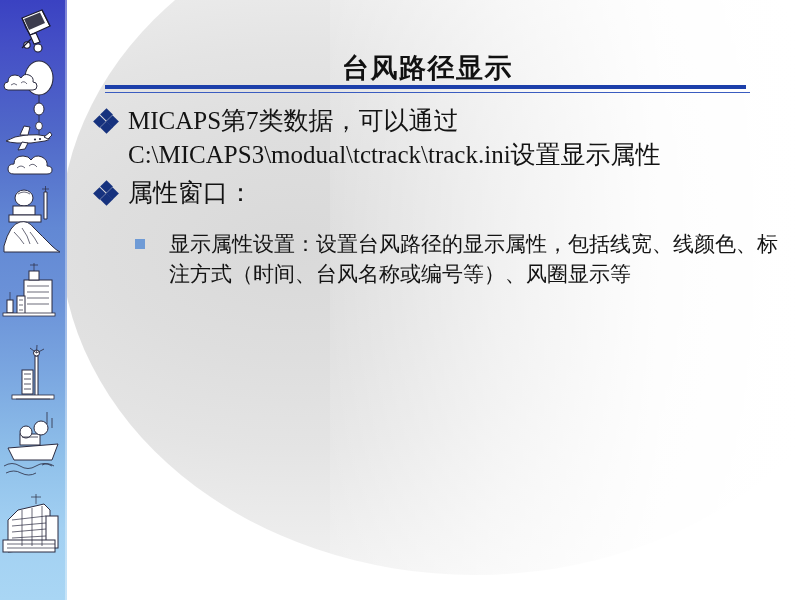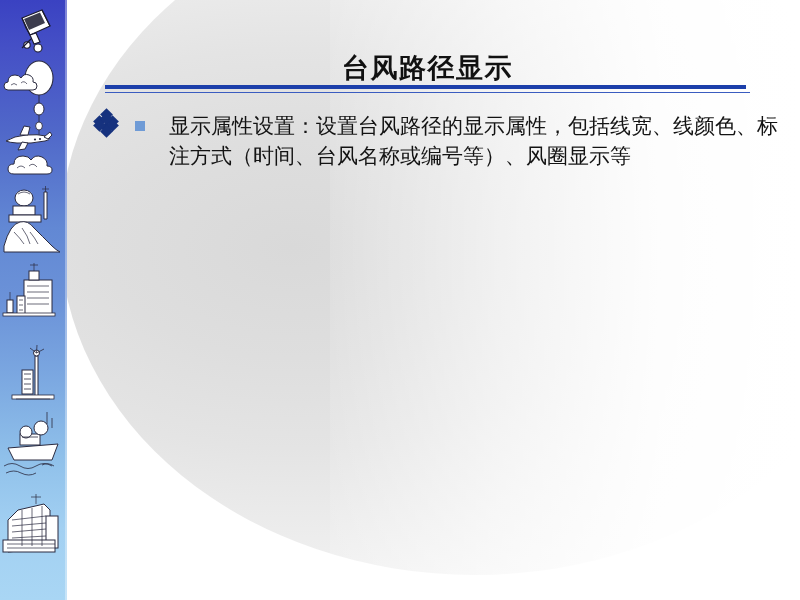--- a/index.html
+++ b/index.html
@@ -139,21 +139,21 @@
     position: absolute;
     left: 0;
     top: 6px;
     width: 22px;
     height: 22px;
   }
 
   .lvl2 {
     position: relative;
     padding-left: 74px;
-    margin-top: 7px;
+    margin-top: 19px;
     font-size: 21px;
     line-height: 30px;
     color: #131313;
     font-family: "Liberation Serif", "DejaVu Serif", serif;
   }
   .lvl2 .bullet {
     position: absolute;
     left: 40px;
     top: 10px;
     width: 10px;
@@ -328,31 +328,33 @@
 
     <div class="lvl1">
       <span class="bullet">
         <span class="diamond-group">
           <span class="diamond d-top"></span>
           <span class="diamond d-left"></span>
           <span class="diamond d-right"></span>
           <span class="diamond d-bot"></span>
         </span>
       </span>
+      <span>MICAPS第7类数据，可以通过C:\MICAPS3\modual\tctrack\track.ini设置显示属性</span>
     </div>
 
     <div class="lvl1">
       <span class="bullet">
         <span class="diamond-group">
           <span class="diamond d-top"></span>
           <span class="diamond d-left"></span>
           <span class="diamond d-right"></span>
           <span class="diamond d-bot"></span>
         </span>
       </span>
+      <span>属性窗口：</span>
     </div>
 
     <div class="lvl2">
       <span class="bullet"></span>
       <span>显示属性设置：设置台风路径的显示属性，包括线宽、线颜色、标注方式（时间、台风名称或编号等）、风圈显示等</span>
     </div>
 
 
   </div>
 

